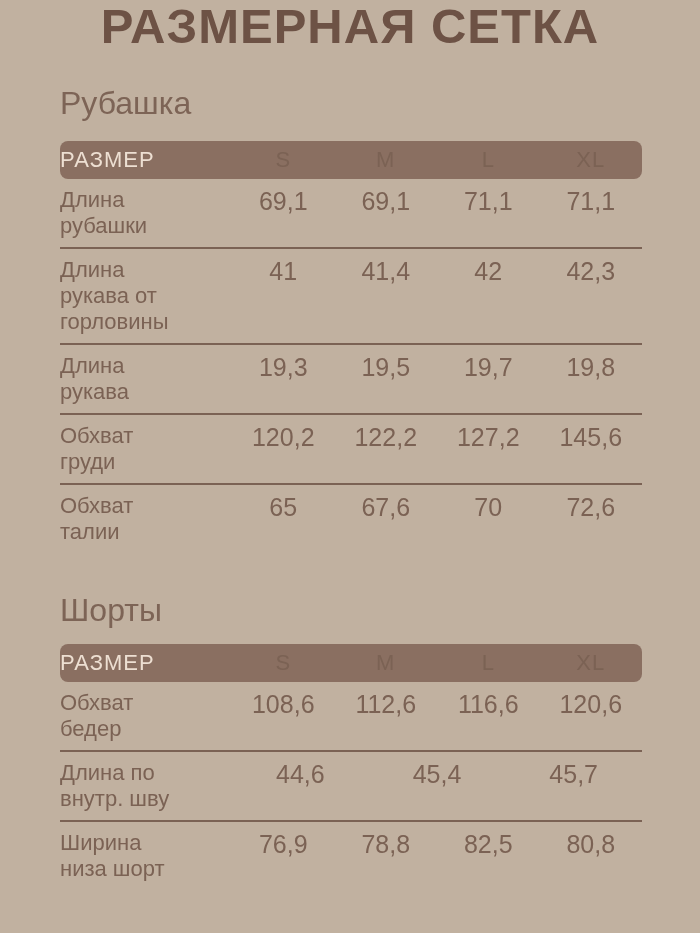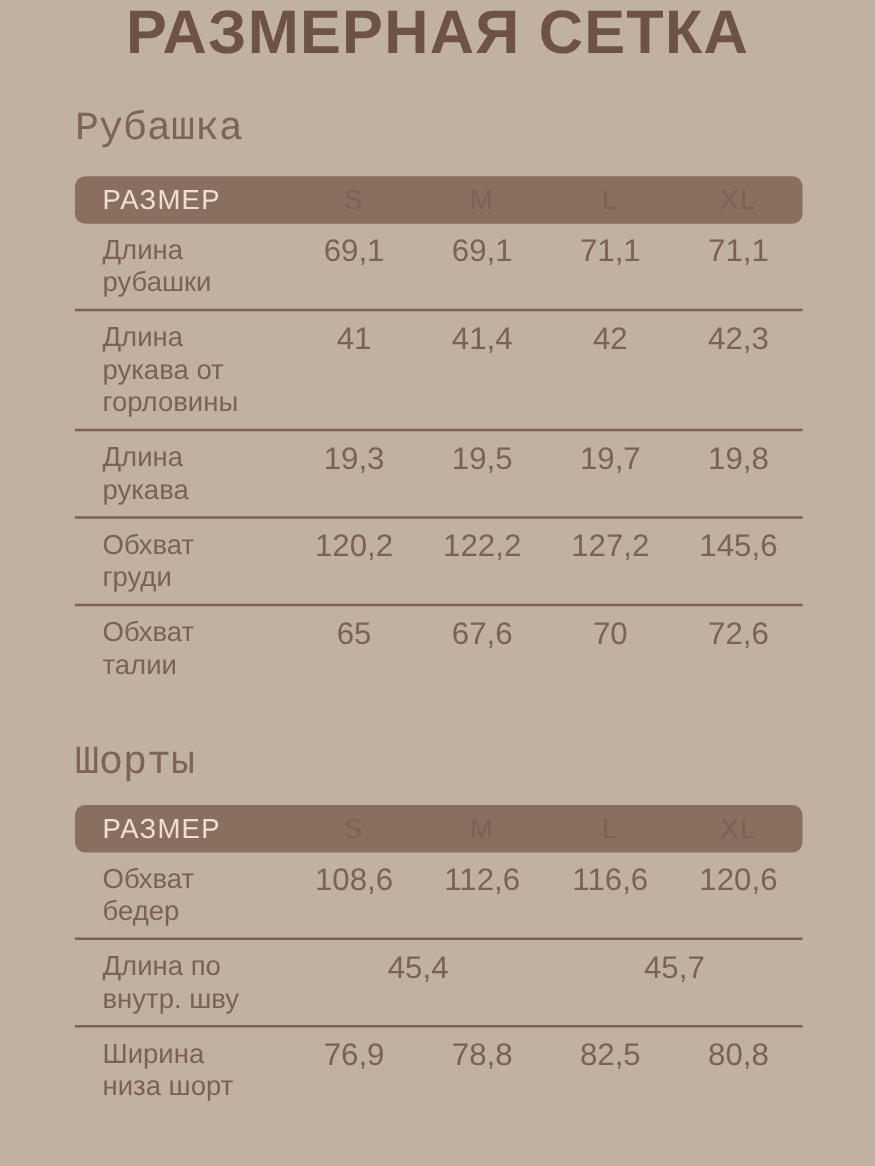--- a/index.html
+++ b/index.html
@@ -27,21 +27,20 @@
   .section {
     margin-left: 60px;
     margin-right: 58px; 
   }
 
   .section-title {
     font-size: 32px;
     font-weight: 400;
     color: #7d6456;
     line-height: 1.2;
-    font-family: Liberation Mono, monospace;
   }
   .section--shirt .section-title { margin-top: 31px; margin-bottom: 19px; }
   .section--shorts .section-title { margin-top: 38px; margin-bottom: 14px; }
 
   .tbl { width: 100%; }
 
   .tbl-header {
     display: flex;
     align-items: center;
     height: 38px;
@@ -55,21 +54,20 @@
     display: flex;
     padding: 8px 0;
   }
   .row + .row { border-top: 2px solid #7b6254; }
   .row-2line { min-height: 68px; }
   .row-3line { min-height: 94px; }
 
   .cell { color: #7b6254; }
   .cell.label {
     width: 172px;
-    padding-left: 22px;
     text-align: left;
     font-size: 22px;
     line-height: 26px;
     white-space: pre-line;
   }
   .tbl-header .cell.label { color: #eddfd2; white-space: nowrap; }
   .cell.val {
     flex: 1 1 0;
     text-align: center;
     font-size: 25px;
@@ -158,20 +156,21 @@
 бедер</div>
         <div class="cell val">108,6</div>
         <div class="cell val">112,6</div>
         <div class="cell val">116,6</div>
         <div class="cell val">120,6</div>
       </div>
 
       <div class="row row-2line">
         <div class="cell label">Длина по
 внутр. шву</div>
+        <div class="cell val">44,6</div>
         <div class="cell val">45,4</div>
         <div class="cell val">45,7</div>
       </div>
 
       <div class="row row-2line">
         <div class="cell label">Ширина
 низа шорт</div>
         <div class="cell val">76,9</div>
         <div class="cell val">78,8</div>
         <div class="cell val">82,5</div>

